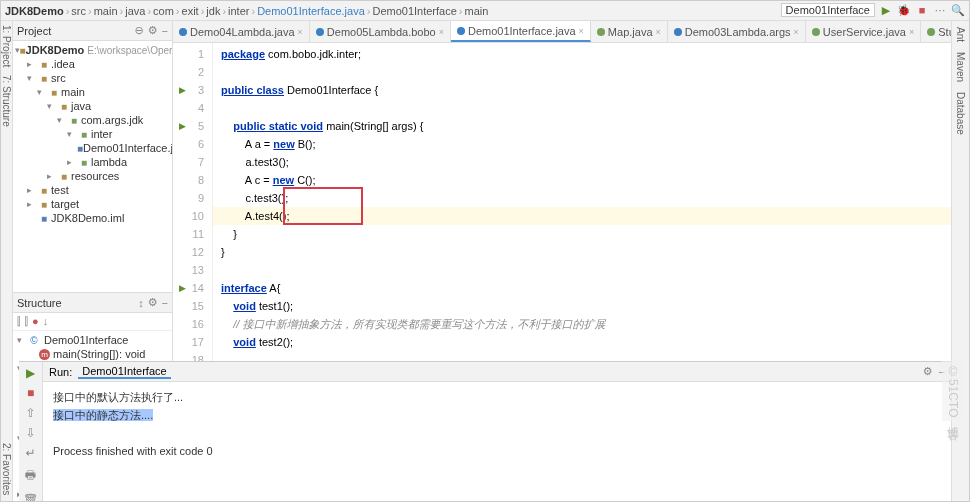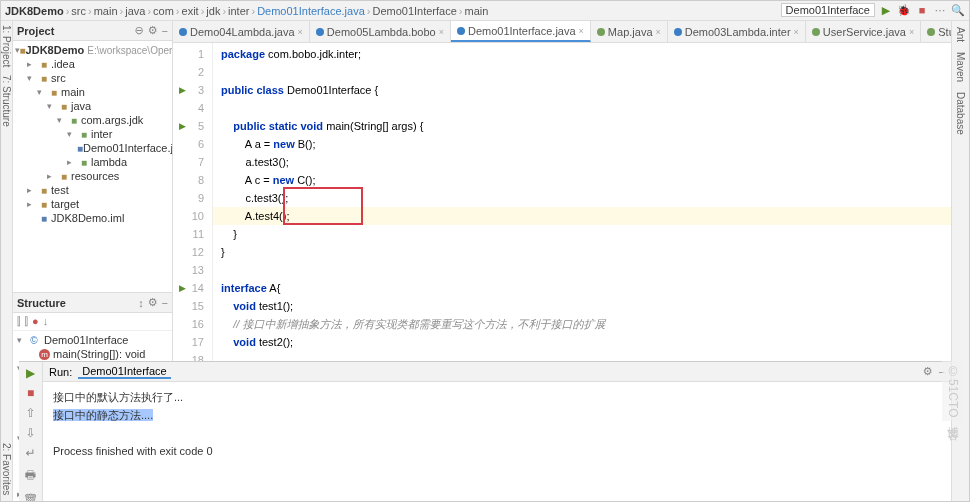--- a/index.html
+++ b/index.html
@@ -8,21 +8,21 @@
 .bc span { color:#555; }
 .bc .sep { color:#aaa; }
 .bc .act { color:#333; font-weight:bold; }
 .tb { position:absolute; right:4px; top:2px; display:flex; gap:4px; align-items:center; }
 .tb .ic { width:14px; height:14px; display:flex; align-items:center; justify-content:center; color:#5a8f29; }
 .main { display:flex; height:calc(100% - 20px); }
 .vtab { width:18px; background:#f2f2f2; border-right:1px solid #ddd; display:flex; flex-direction:column; align-items:center; padding-top:4px; gap:8px; }
 .vtab span { writing-mode:vertical-rl; font-size:10px; color:#666; cursor:pointer; }
 .left { width:160px; display:flex; flex-direction:column; border-right:1px solid #ddd; }
 .panel-h { display:flex; align-items:center; height:20px; background:#f2f2f2; border-bottom:1px solid #ddd; padding:0 4px; gap:4px; }
-.panel-h .ttl { font-weight:bold; color:#333; }
+.panel-h .ttl { font-weight:normal; color:#333; }
 .panel-h .ic { color:#888; cursor:pointer; }
 .tree { flex:1; overflow:auto; padding:2px 0; font-size:11px; }
 .tree-row { display:flex; align-items:center; padding:1px 2px; white-space:nowrap; cursor:pointer; }
 .tree-row .arr { width:10px; color:#888; font-size:9px; }
 .tree-row .ic { width:14px; text-align:center; font-size:10px; }
 .tree-row .lbl { color:#333; }
 .tree-row .sub { color:#999; font-size:10px; }
 .fold-ic { color:#b38f4d; }
 .pkg-ic { color:#74a05b; }
 .file-ic { color:#5a7fb3; }
@@ -35,21 +35,21 @@
 .tab { display:flex; align-items:center; padding:0 6px; gap:3px; border-right:1px solid #ddd; color:#555; cursor:pointer; white-space:nowrap; }
 .tab.act { background:#fff; border-bottom:2px solid #4a90d9; }
 .tab .dot { width:8px; height:8px; border-radius:50%; }
 .tab .x { color:#aaa; font-size:9px; } .d-c { background:#3b7fc4; } .d-i { background:#74a05b; }
 .code-wrap { flex:1; display:flex; overflow:hidden; font-family:Consolas,monospace; font-size:12px; position:relative; }
 .gut { width:40px; background:#fff; border-right:1px solid #eee; text-align:right; color:#aaa; padding-right:8px; line-height:18px; padding-top:2px; }
 .gut .gl { height:18px; position:relative; }
 .gut .run { color:#5a8f29; position:absolute; left:6px; font-size:9px; }
 .code { flex:1; padding:2px 8px; line-height:18px; }
 .code .ln { height:18px; white-space:pre; }
-.kw { color:#0033b3; font-weight:bold; } .cmt { color:#8c8c8c; font-style:italic; }
+.kw { color:#0033b3; font-weight:bold;text-decoration:underline; } .cmt { color:#8c8c8c; font-style:italic; }
 .hl { position:absolute; height:18px; background:#fffae3; left:40px; right:14px; z-index:-1; }
 .redbox { position:absolute; border:2px solid #d73a49; }
 .run-area { position:absolute; bottom:0; left:18px; right:18px; height:140px; background:#fff; border-top:1px solid #ccc; display:flex; }
 .run-tb { width:24px; background:#f2f2f2; border-right:1px solid #ddd; display:flex; flex-direction:column; align-items:center; padding-top:4px; gap:6px; }
 .run-tb span { cursor:pointer; color:#5a8f29; font-size:12px; }
 .run-tb .red { color:#c75450; }
 .run-body { flex:1; display:flex; flex-direction:column; }
 .run-h { height:20px; background:#f2f2f2; border-bottom:1px solid #ddd; display:flex; align-items:center; padding:0 6px; gap:6px; font-size:11px; }
 .run-out { flex:1; padding:6px 10px; font-family:Consolas,monospace; font-size:12px; line-height:18px; color:#333; }
 .run-out .cmd { color:#888; }
@@ -273,21 +273,21 @@
           <span>Demo01Interface.java</span>
           <span class="x">×</span>
         </div>
         <div class="tab">
           <span class="dot d-i"></span>
           <span>Map.java</span>
           <span class="x">×</span>
         </div>
         <div class="tab">
           <span class="dot d-c"></span>
-          <span>Demo03Lambda.inter</span>
+          <span>Demo03Lambda.args</span>
           <span class="x">×</span>
         </div>
         <div class="tab">
           <span class="dot d-i"></span>
           <span>UserService.java</span>
           <span class="x">×</span>
         </div>
         <div class="tab">
           <span class="dot d-i"></span>
           <span>StudentService.java</span>

